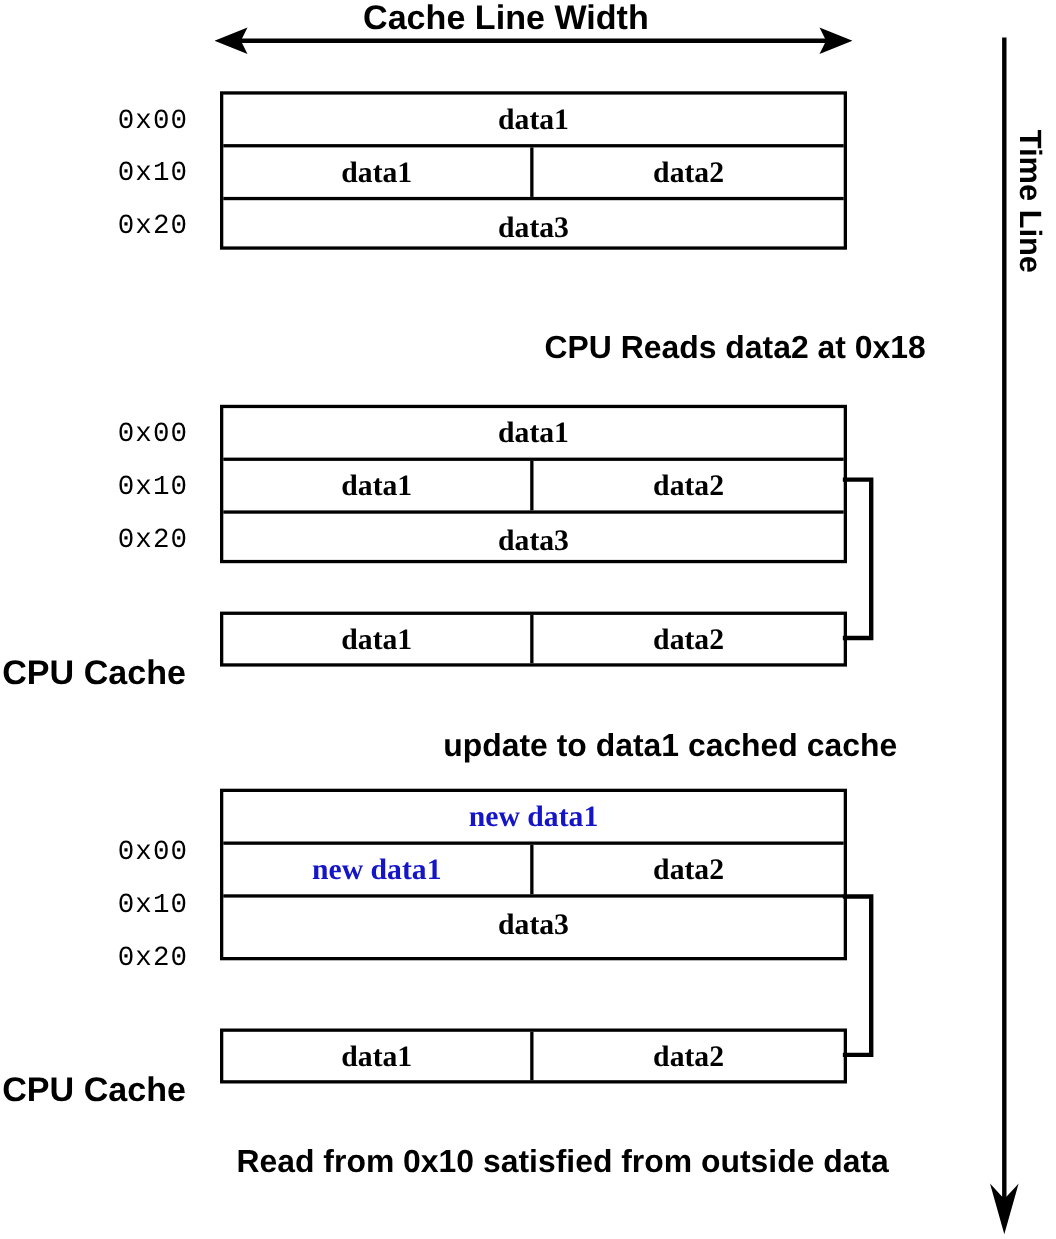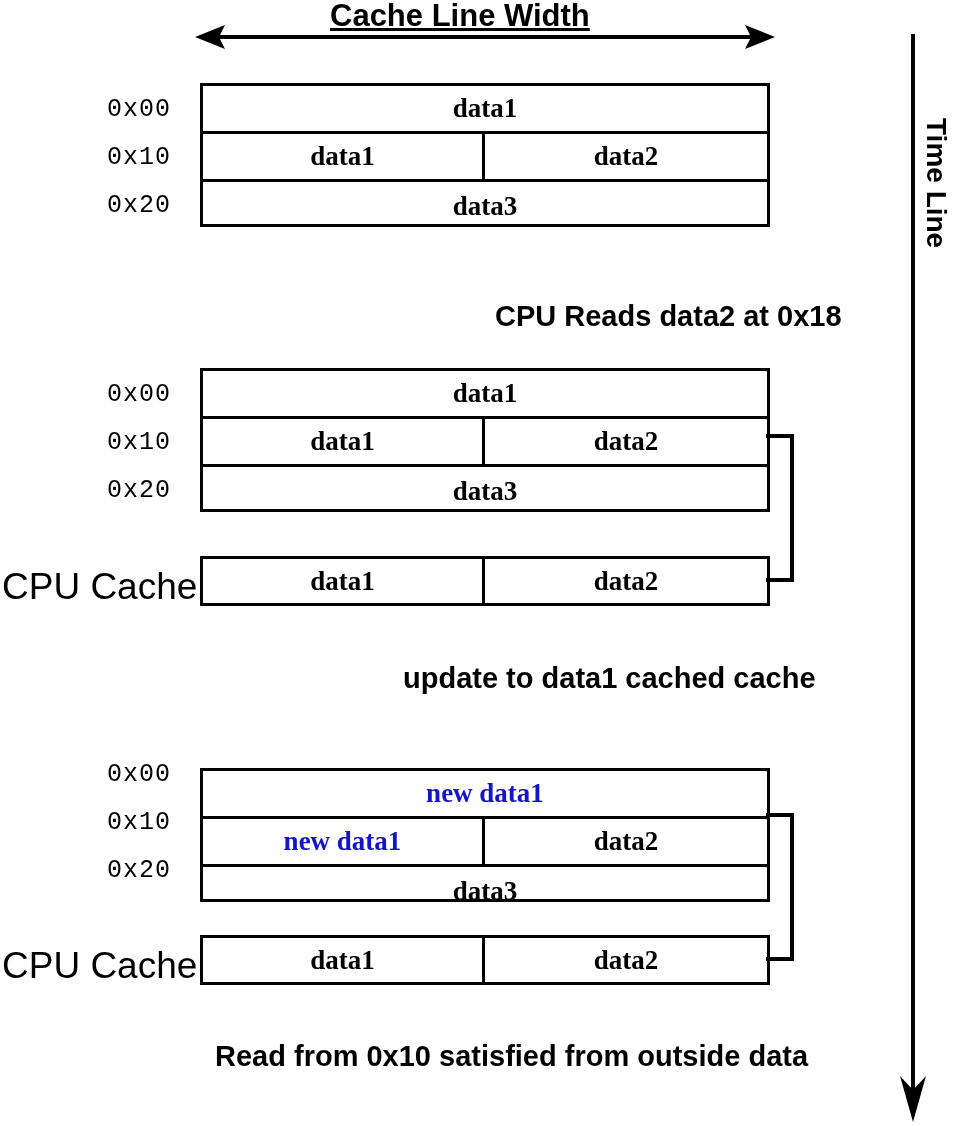--- a/index.html
+++ b/index.html
@@ -17,21 +17,20 @@
   }
 
   .stage { position: absolute; left: 0; top: 0; width: 960px; height: 1126px; }
 
   
   .txt {
     position: absolute;
     font-weight: bold;
     white-space: nowrap;
     line-height: 1;
-    text-decoration: underline;
   }
 
   
   .mem-table {
     position: absolute;
     border: 3px solid #000;
     box-sizing: border-box;
     background: #fff;
   }
   .mem-row {
@@ -74,23 +73,24 @@
     font-size: 25px;
     font-weight: normal;
     color: #000000;
     letter-spacing: 1px;
     white-space: nowrap;
   }
 
   
   .side-label {
     position: absolute;
-    font-size: 37px;
-    font-weight: normal;
-    white-space: nowrap;
+    font-size: 31px;
+    font-weight: bold;
+    white-space: nowrap;
+    margin-top: 28px;
   }
 
   
   .caption {
     position: absolute;
     font-size: 29px;
     font-weight: bold;
     white-space: nowrap;
   }
 
@@ -170,21 +170,21 @@
   <svg class="bracket" style="left:766px; top:432px;" width="34" height="152" viewBox="0 0 34 152">
     <polyline points="0,4 26,4 26,148 0,148" fill="none" stroke="#000" stroke-width="4"></polyline>
   </svg>
 
   <div class="caption" style="left:403px; top:662px;">update to data1 cached cache</div>
 
   <div class="addr" style="left:107px; top:760px;">0x00</div>
   <div class="addr" style="left:107px; top:808px;">0x10</div>
   <div class="addr" style="left:107px; top:856px;">0x20</div>
 
-  <div class="mem-table" style="left:200px; top:768px; width:570px; height:134px;">
+  <div class="mem-table" style="left:200px; top:717px; width:570px; height:156px;">
     <div class="mem-row">
       <div class="mem-cell full blue">new data1</div>
     </div>
     <div class="mem-row">
       <div class="mem-cell half left blue">new data1</div>
       <div class="mem-cell half">data2</div>
     </div>
     <div class="mem-row">
       <div class="mem-cell full">data3</div>
     </div>

